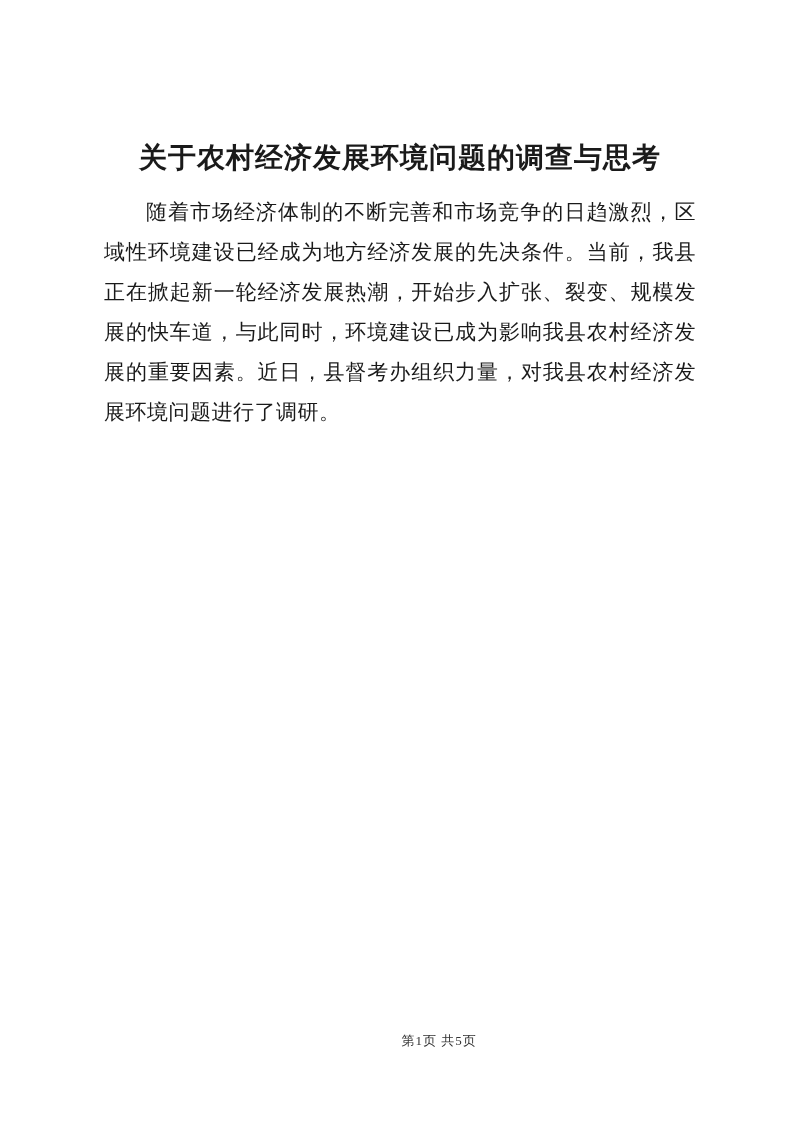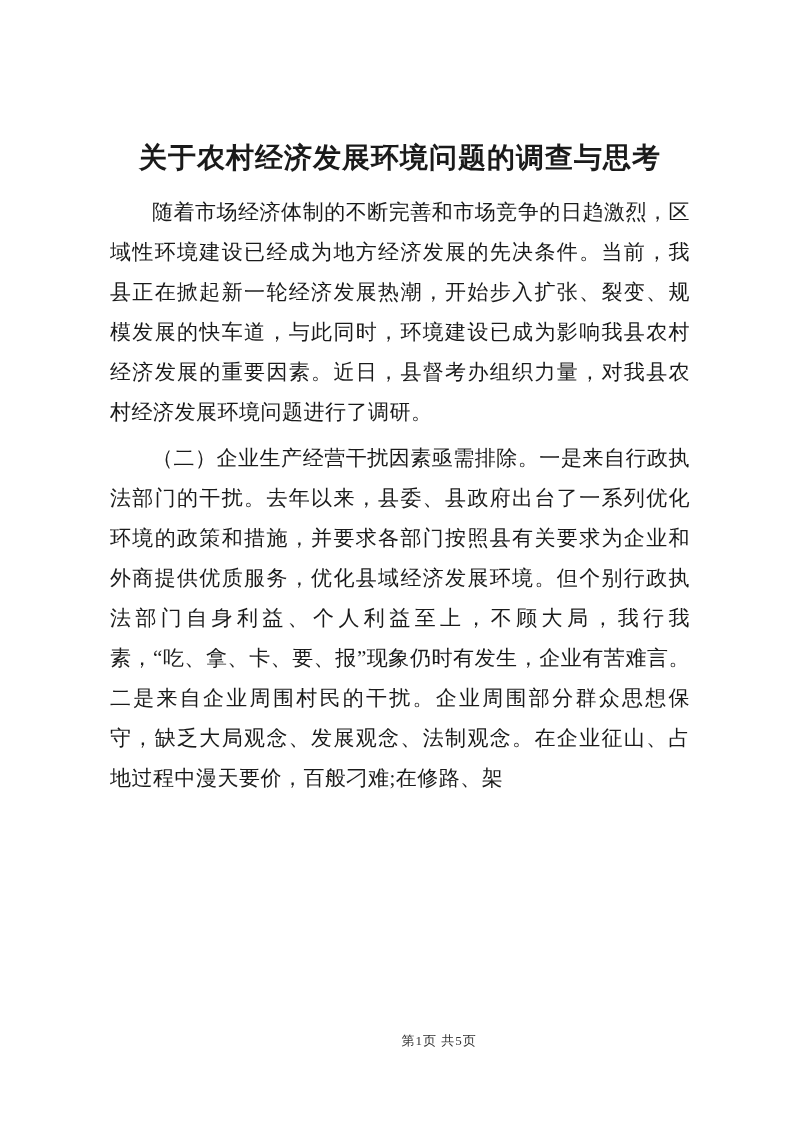--- a/index.html
+++ b/index.html
@@ -26,21 +26,21 @@
   }
   .doc-title {
     margin: 0 0 14px 0;
     font-size: 28px;
     font-weight: bold;
     text-align: center;
     line-height: 40px;
     letter-spacing: 1px;
   }
   .doc-paragraph {
-    margin: 6px;
+    margin: 0;
     font-size: 21px;
     line-height: 40px;
     text-indent: 2em;
     text-align: justify;
     letter-spacing: 0.5px;
   }
   .doc-footer {
     position: absolute;
     top: 1032px;
     left: 0;
@@ -55,16 +55,15 @@
 </head>
 <body>
 
 <div class="page">
   <h1 class="doc-title">关于农村经济发展环境问题的调查与思考</h1>
 
   <p class="doc-paragraph">随着市场经济体制的不断完善和市场竞争的日趋激烈，区域性环境建设已经成为地方经济发展的先决条件。当前，我县正在掀起新一轮经济发展热潮，开始步入扩张、裂变、规模发展的快车道，与此同时，环境建设已成为影响我县农村经济发展的重要因素。近日，县督考办组织力量，对我县农村经济发展环境问题进行了调研。</p>
 
 
 
-  <p class="doc-paragraph">（二）企业生产经营干扰因素亟需排除。一是来自行政执法部门的干扰。去年以来，县委、县政府出台了一系列优化环境的政策和措施，并要求各部门按照县有关要求为企业和外商提供优质服务，优化县域经济发展环境。但个别行政执法部门自身利益、个人利益至上，不顾大局，我行我素，“吃、拿、卡、要、报”现象仍时有发生，企业有苦难言。二是来自企业周围村民的干扰。企业周围部分群众思想保守，缺乏大局观念、发展观念、法制观念。在企业征山、占地过程中漫天要价，百般刁难;在修路、架</p>
 </div>
 
 <div class="doc-footer">第1页 共5页</div>
 
 </body></html>

